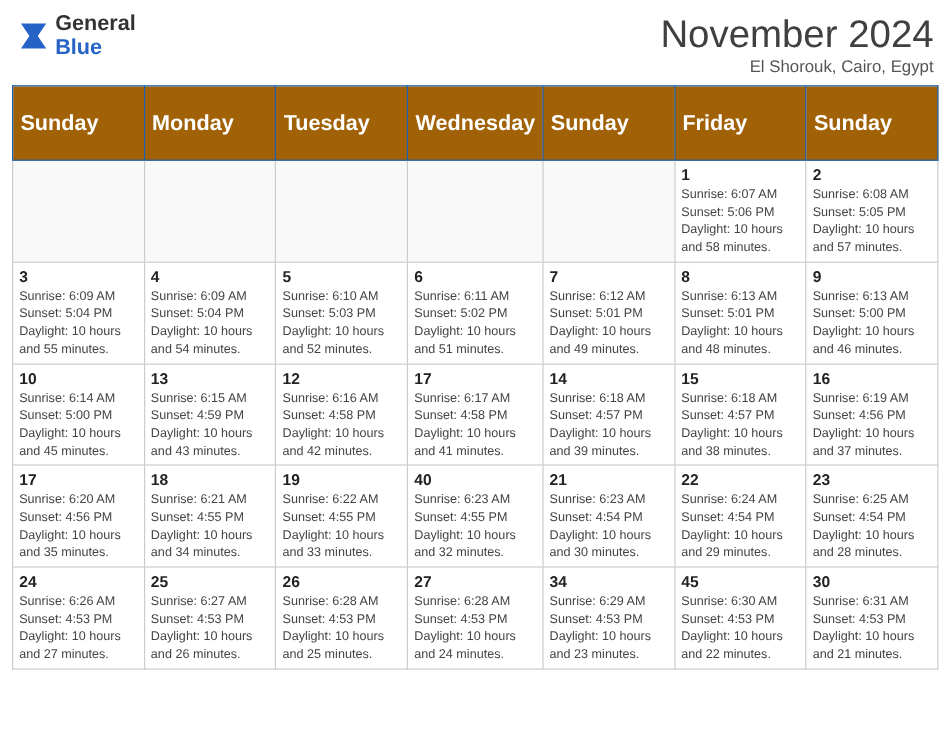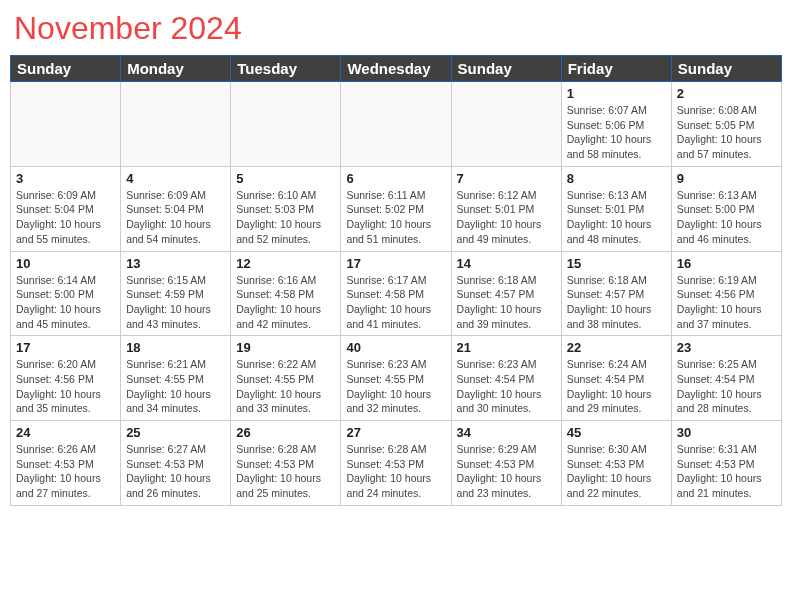--- a/index.html
+++ b/index.html
@@ -32,37 +32,37 @@
     .logo-icon {
       width: 28px;
       height: 28px;
     }
     .title-block {
       text-align: right;
     }
     .month-title {
       font-size: 32px;
       font-weight: 300;
-      color: #ef4444;
+      color: #404040;
     }
     .location {
       font-size: 14px;
       color: #555;
     }
     .calendar {
       width: 100%;
       border-collapse: collapse;
       border: 1px solid #ccc;
     }
     .calendar th {
-      background-color: #404040;
+      background-color: #a16207;
       color: white;
       text-align: left;
-      padding: 4px 6px;
-      font-size: 15px;
+      padding: 20px 6px;
+      font-size: 18px;
       font-weight: bold;
       border: 1px solid #2060b0;
     }
     .calendar td {
       vertical-align: top;
       padding: 4px 5px;
       border: 1px solid #ccc;
       width: calc(100% / 7);
       min-height: 80px;
       font-size: 11px;
@@ -82,22 +82,34 @@
     .day-info {
       font-size: 10.5px;
       color: #444;
       line-height: 1.4;
     }
   </style>
 </head>
 <body>
 
 <div class="header">
+  <div class="logo">
+    <svg class="logo-icon" viewBox="0 0 32 32">
+      <rect x="0" y="0" width="32" height="32" fill="white"></rect>
+
+      <polygon points="4,4 28,4 20,16 28,28 4,28 12,16" fill="#2563c7"></polygon>
+    </svg>
+    <div class="logo-text">
+      <span class="logo-general">General</span><br>
+      <span class="logo-blue">Blue</span>
+    </div>
+  </div>
   <div class="title-block">
     <div class="month-title">November 2024</div>
+    <div class="location">El Shorouk, Cairo, Egypt</div>
   </div>
 </div>
 
 <table class="calendar">
   <thead>
     <tr>
     <th>Sunday</th>
         <th>Monday</th>
         <th>Tuesday</th>
         <th>Wednesday</th>

